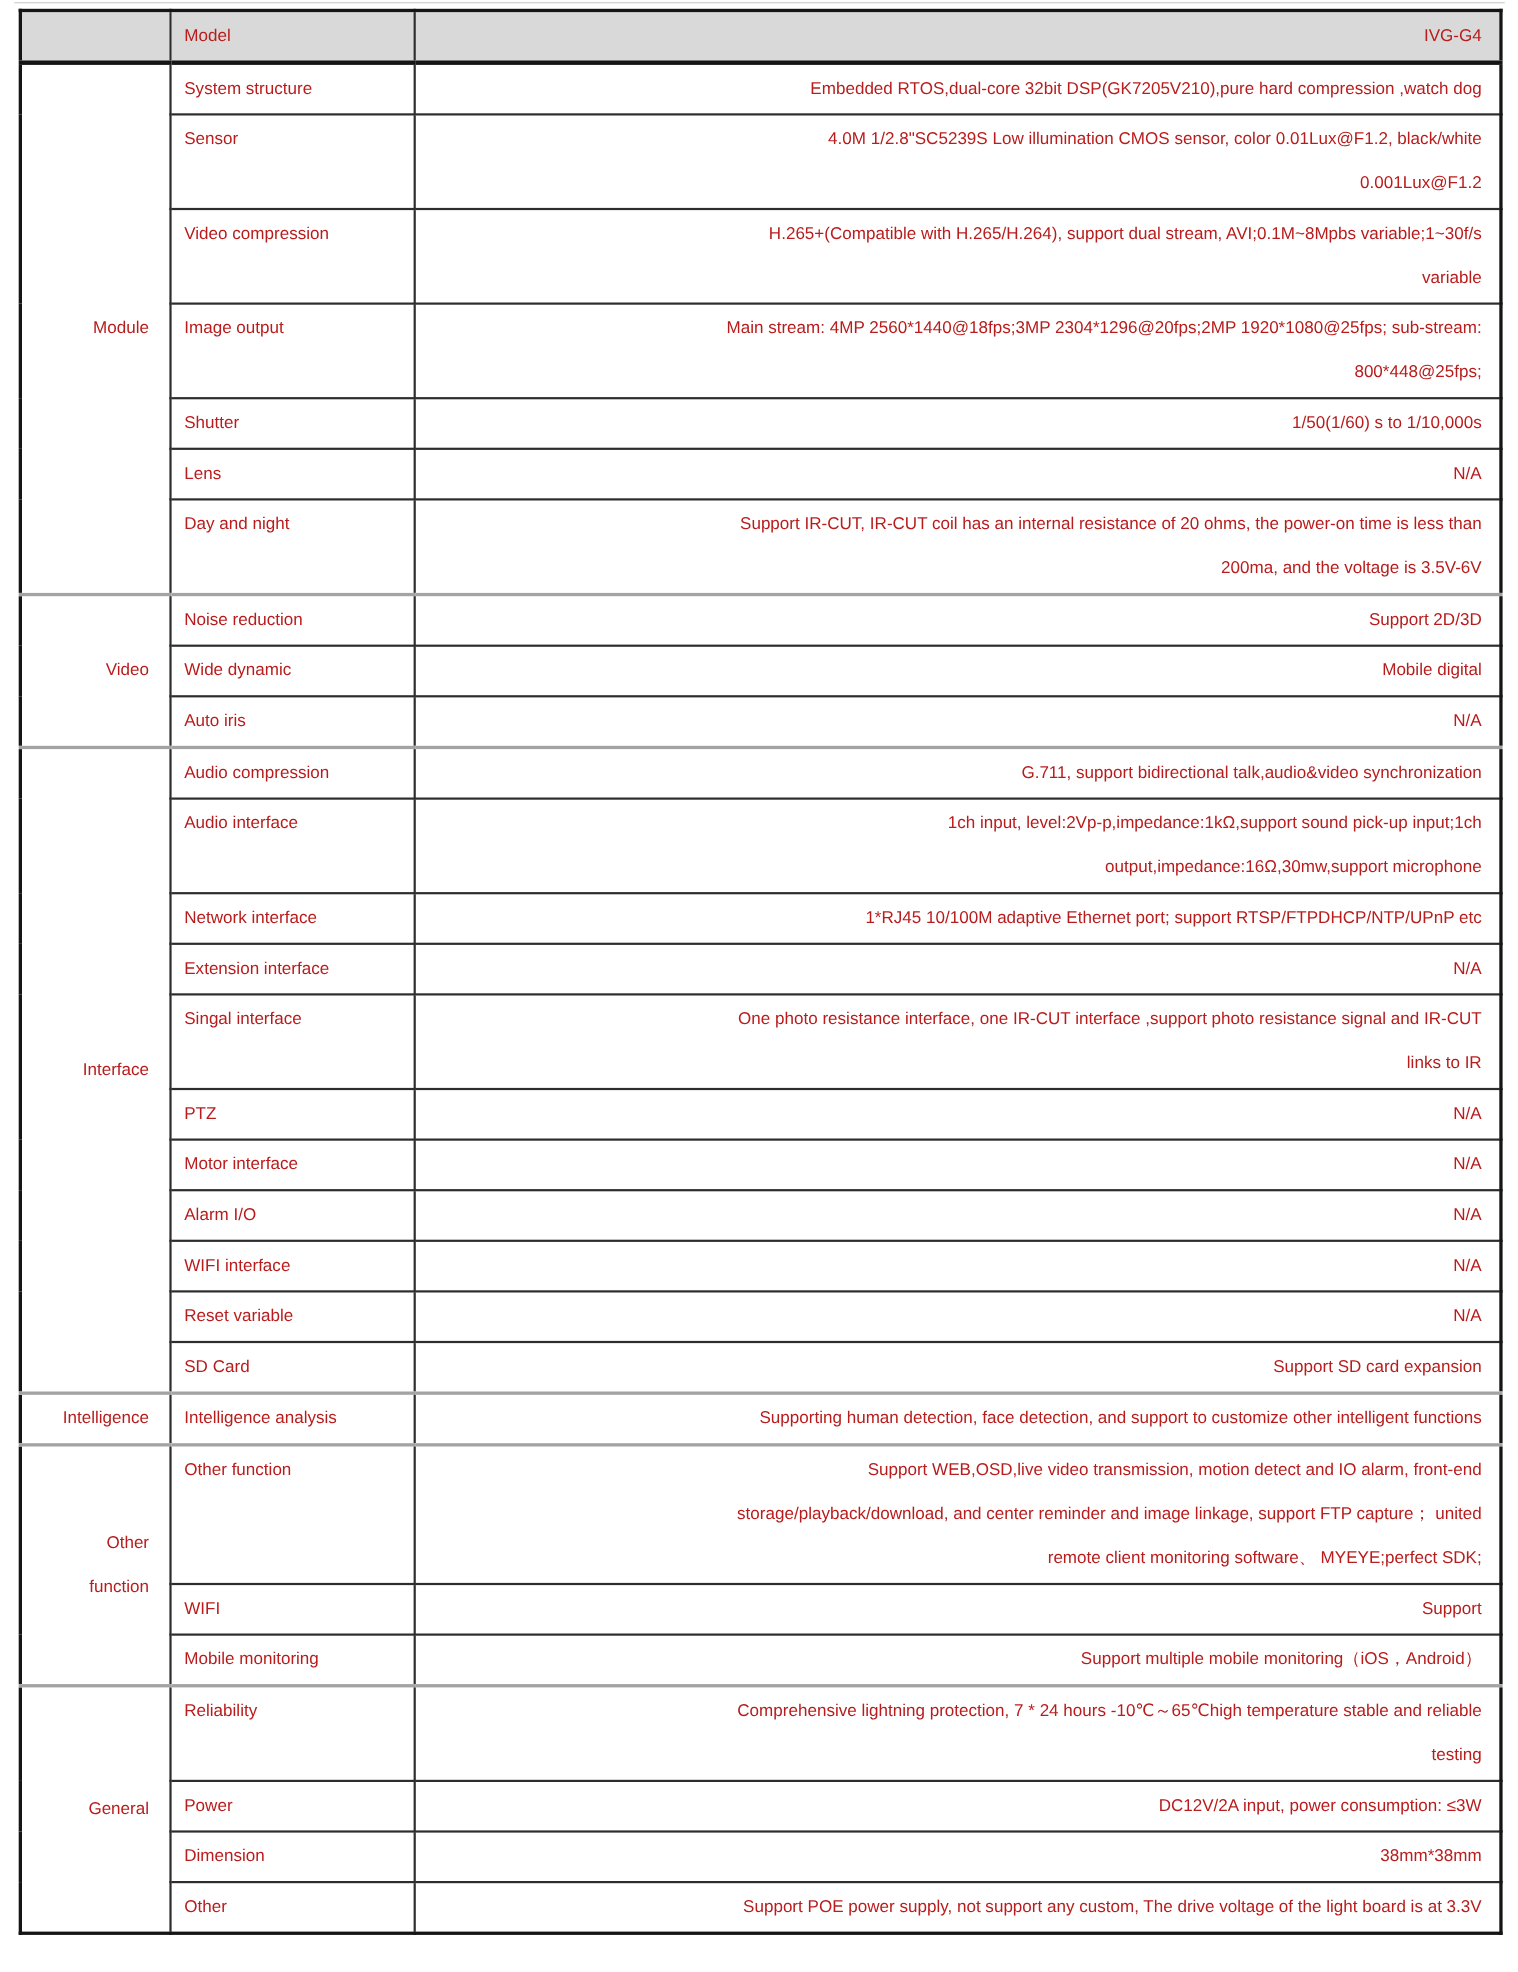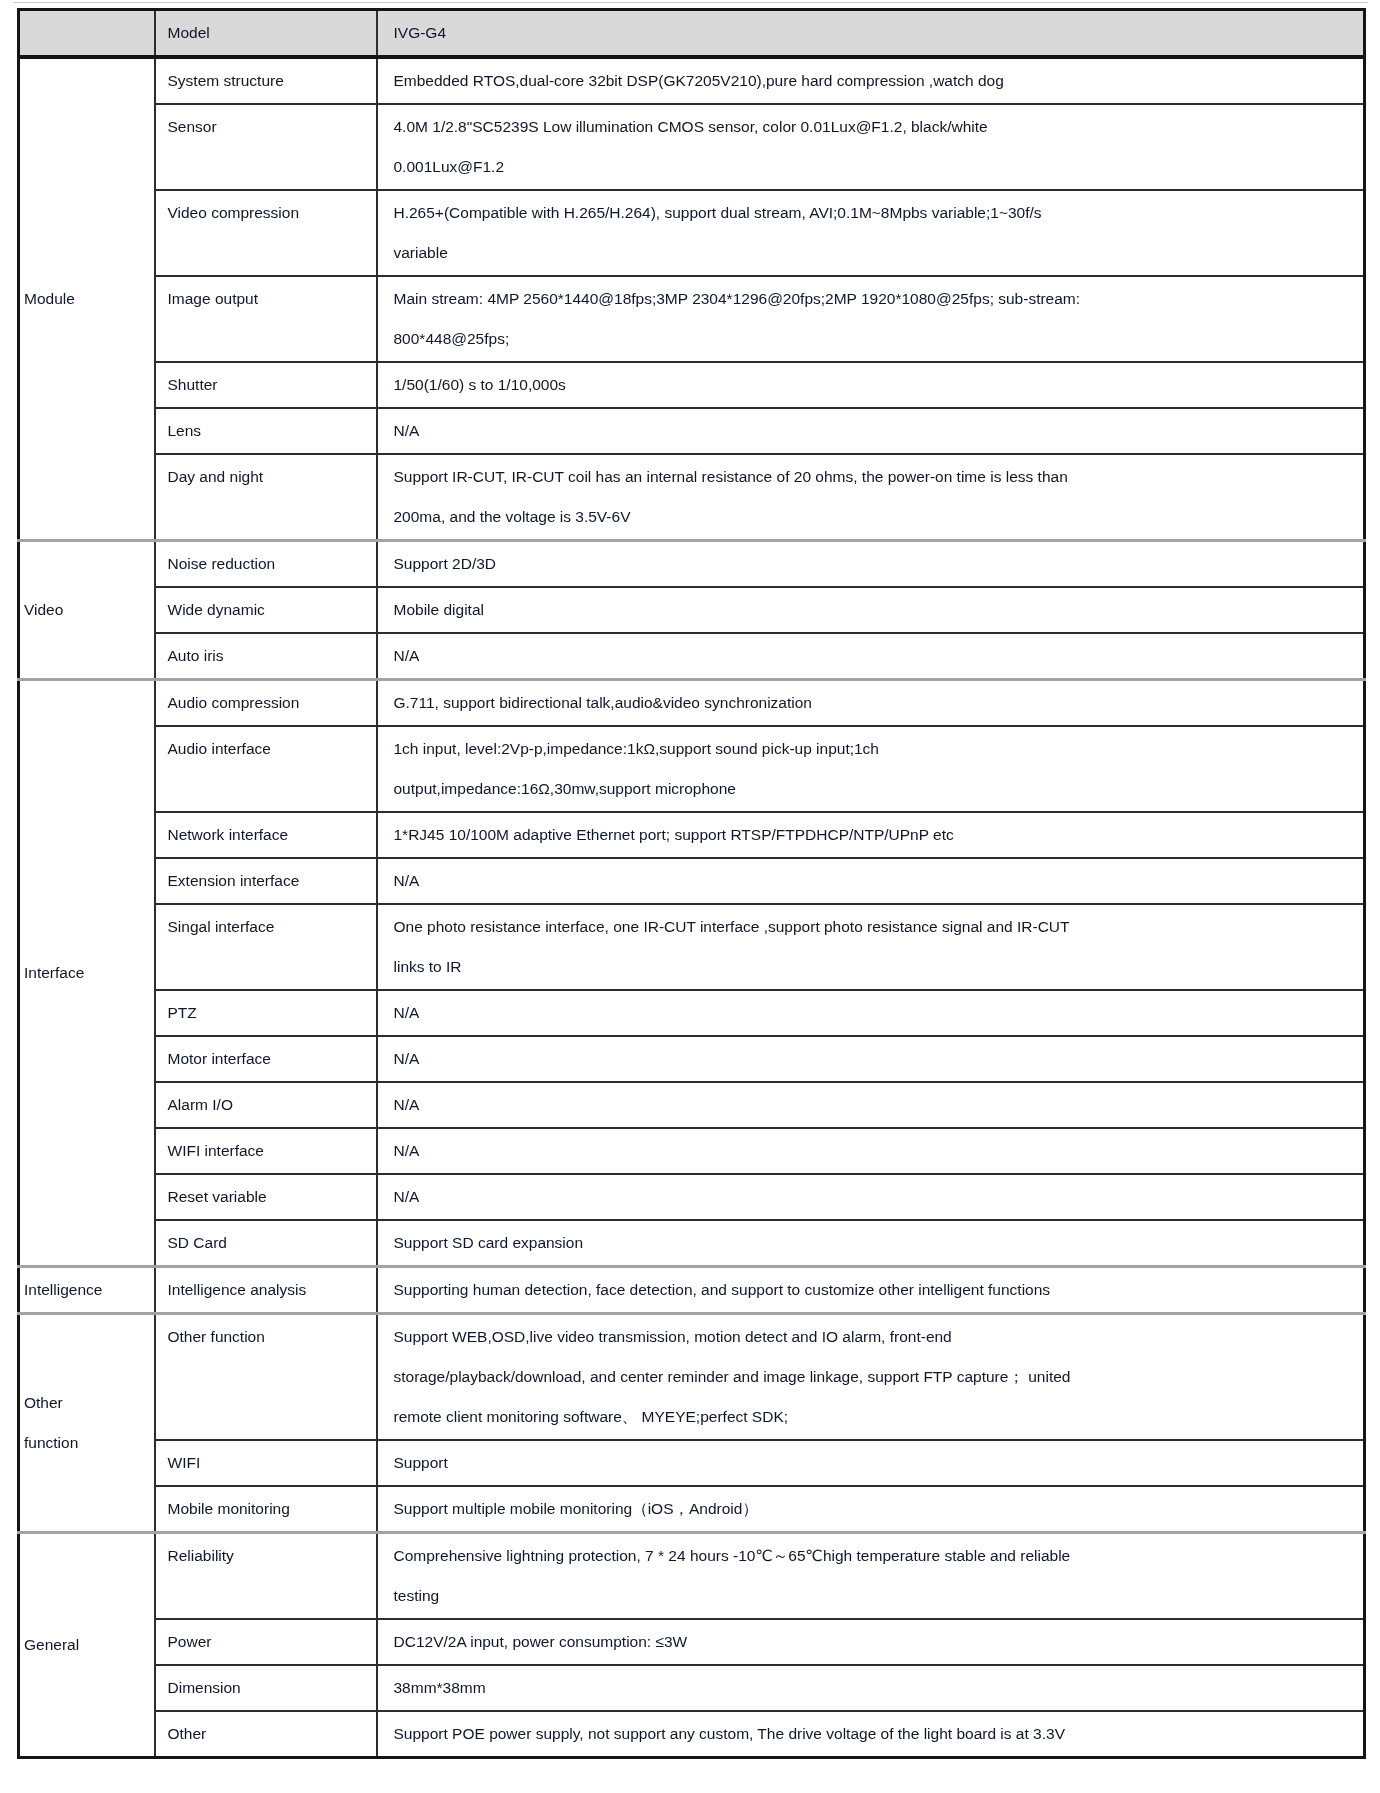--- a/index.html
+++ b/index.html
@@ -30,45 +30,46 @@
     background: #c9c9c9;
   }
   table.spec {
     position: absolute;
     top: 8px;
     left: 17px;
     width: 1346px;
     border-collapse: collapse;
     table-layout: fixed;
     font-size: 15.5px;
-    color: #0f172a;
+    color: #b91c1c;
     border: 3px solid #151515;
   }
   col.c-cat   { width: 136px; }
   col.c-param { width: 222px; }
   col.c-val   { width: 988px; }
   td, th {
     border: 2px solid #2d2d2d;
     line-height: 40px;
     vertical-align: top;
     font-weight: normal;
     text-align: left;
     white-space: pre-line;
     overflow: hidden;
   }
   td.param, th.param {
     padding: 2px 12px;
   }
   td.val, th.val {
     padding: 2px 16px;
+    text-align: right;
   }
   td.cat, th.cat {
-    text-align: left;
+    text-align: right;
     vertical-align: middle;
-    padding: 2px 4px;
+    padding: 2px 18px;
   }
   thead th {
     background: #d9d9d9;
     border-bottom: 4px solid #151515;
   }
   tr.group-start td {
     border-top: 3px solid #a3a3a3;
   }
 </style>
 </head>

